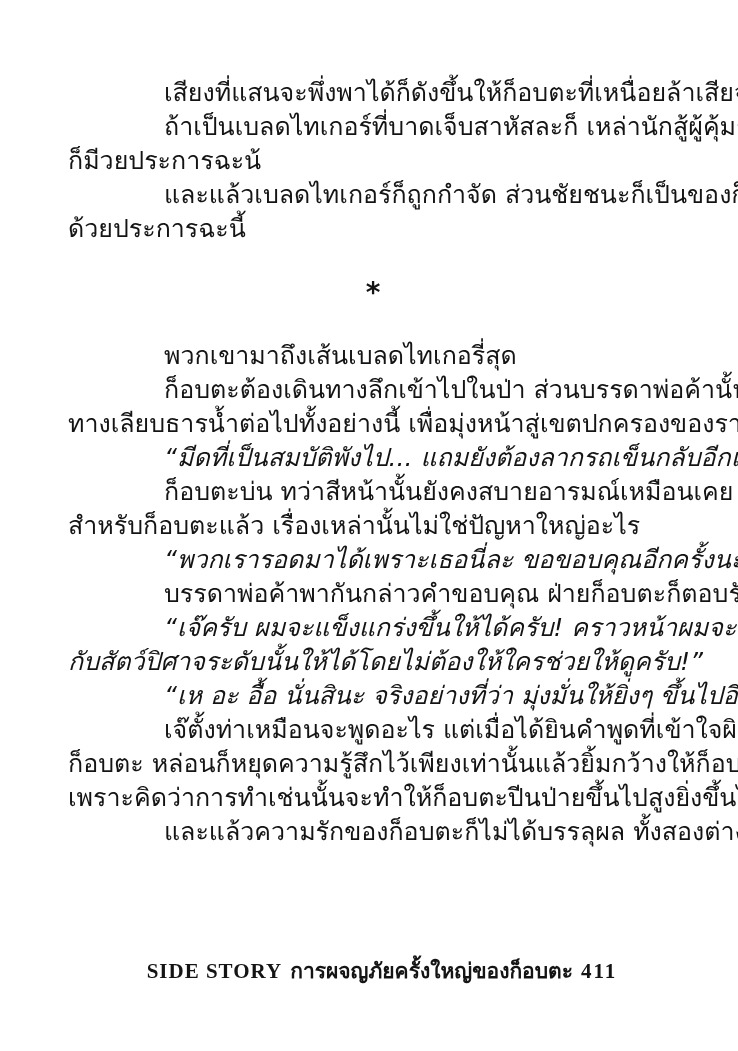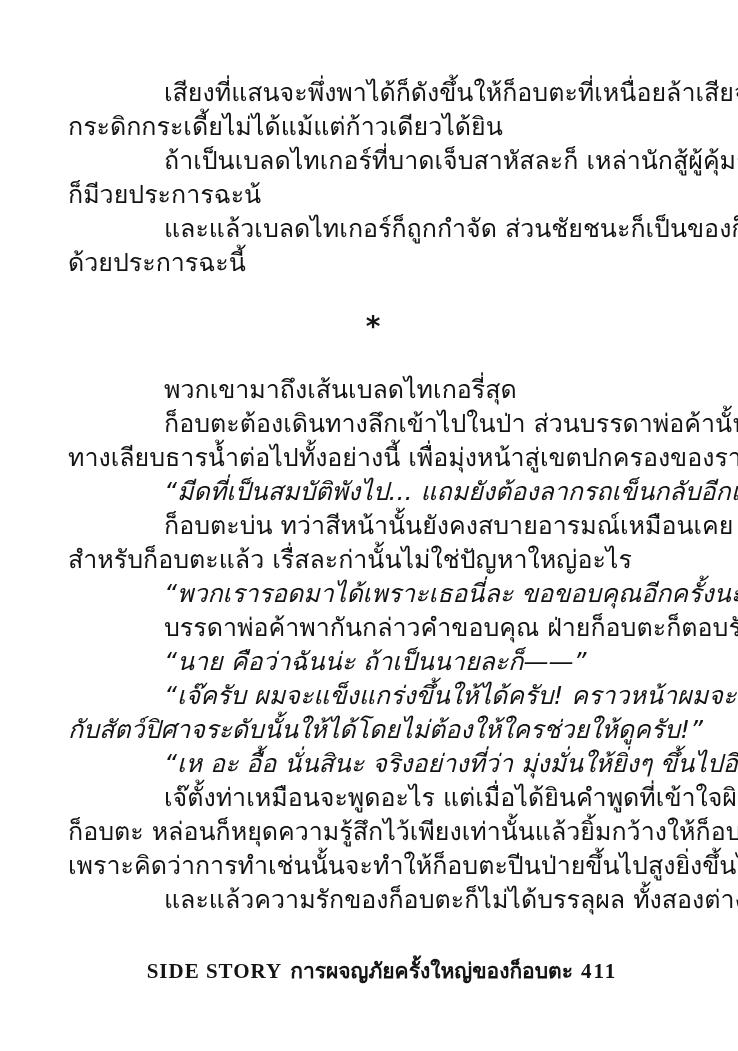--- a/index.html
+++ b/index.html
@@ -64,37 +64,35 @@
     margin-left: 8px;
     letter-spacing: 2px;
   }
 </style>
 </head>
 <body>
 
 <div class="page">
   <div class="text-block">
       <div class="line indent">เสียงที่แสนจะพึ่งพาได้ก็ดังขึ้นให้ก็อบตะที่เหนื่อยล้าเสียจน</div>
-      <div class="line">กระดิกกระเดี้ยไม่ได้แม้แต่ก้าวเดียวได้ยิน</div>
       <div class="line indent">ถ้าเป็นเบลดไทเกอร์ที่บาดเจ็บสาหัสละก็ เหล่านักสู้ผู้คุ้มกันเอง</div>
       <div class="line">ก็มีวยประการฉะน้</div>
       <div class="line indent">และแล้วเบลดไทเกอร์ก็ถูกกำจัด ส่วนชัยชนะก็เป็นของก็อบตะ</div>
       <div class="line">ด้วยประการฉะนี้</div>
       <div class="separator-line">
         <span>*</span>
       </div>
       <div class="line indent">พวกเขามาถึงเส้นเบลดไทเกอรี่สุด</div>
       <div class="line indent">ก็อบตะต้องเดินทางลึกเข้าไปในป่า ส่วนบรรดาพ่อค้านั้นจะเดิน</div>
       <div class="line">ทางเลียบธารน้ำต่อไปทั้งอย่างนี้ เพื่อมุ่งหน้าสู่เขตปกครองของราชาปิศาจ</div>
       <div class="line indent italic">“มีดที่เป็นสมบัติพังไป... แถมยังต้องลากรถเข็นกลับอีกแล้ว...”</div>
       <div class="line indent">ก็อบตะบ่น ทว่าสีหน้านั้นยังคงสบายอารมณ์เหมือนเคย เพราะ</div>
-      <div class="line">สำหรับก็อบตะแล้ว เรื่สละก่านั้นไม่ใช่ปัญหาใหญ่อะไร</div>
+      <div class="line">สำหรับก็อบตะแล้ว เรื่องเหล่านั้นไม่ใช่ปัญหาใหญ่อะไร</div>
       <div class="line indent italic">“พวกเรารอดมาได้เพราะเธอนี่ละ ขอขอบคุณอีกครั้งนะ”</div>
       <div class="line indent">บรรดาพ่อค้าพากันกล่าวคำขอบคุณ ฝ่ายก็อบตะก็ตอบรับด้วย</div>
-      <div class="line indent italic">“นาย คือว่าฉันน่ะ ถ้าเป็นนายละก็——”</div>
       <div class="line indent italic">“เจ๊ครับ ผมจะแข็งแกร่งขึ้นให้ได้ครับ! คราวหน้าผมจะจัดการ</div>
       <div class="line italic">กับสัตว์ปิศาจระดับนั้นให้ได้โดยไม่ต้องให้ใครช่วยให้ดูครับ!”</div>
       <div class="line indent italic">“เห อะ อื้อ นั่นสินะ จริงอย่างที่ว่า มุ่งมั่นให้ยิ่งๆ ขึ้นไปอีกล่ะ!”</div>
       <div class="line indent">เจ๊ตั้งท่าเหมือนจะพูดอะไร แต่เมื่อได้ยินคำพูดที่เข้าใจผิดของ</div>
       <div class="line">ก็อบตะ หล่อนก็หยุดความรู้สึกไว้เพียงเท่านั้นแล้วยิ้มกว้างให้ก็อบตะ</div>
       <div class="line">เพราะคิดว่าการทำเช่นนั้นจะทำให้ก็อบตะปีนป่ายขึ้นไปสูงยิ่งขึ้นได้อีก</div>
       <div class="line indent">และแล้วความรักของก็อบตะก็ไม่ได้บรรลุผล ทั้งสองต่างก็แยก</div>
     </div>
   <div class="footer">
     <span class="label">SIDE STORY</span><span class="title">การผจญภัยครั้งใหญ่ของก็อบตะ</span><span class="pagenum">411</span>

